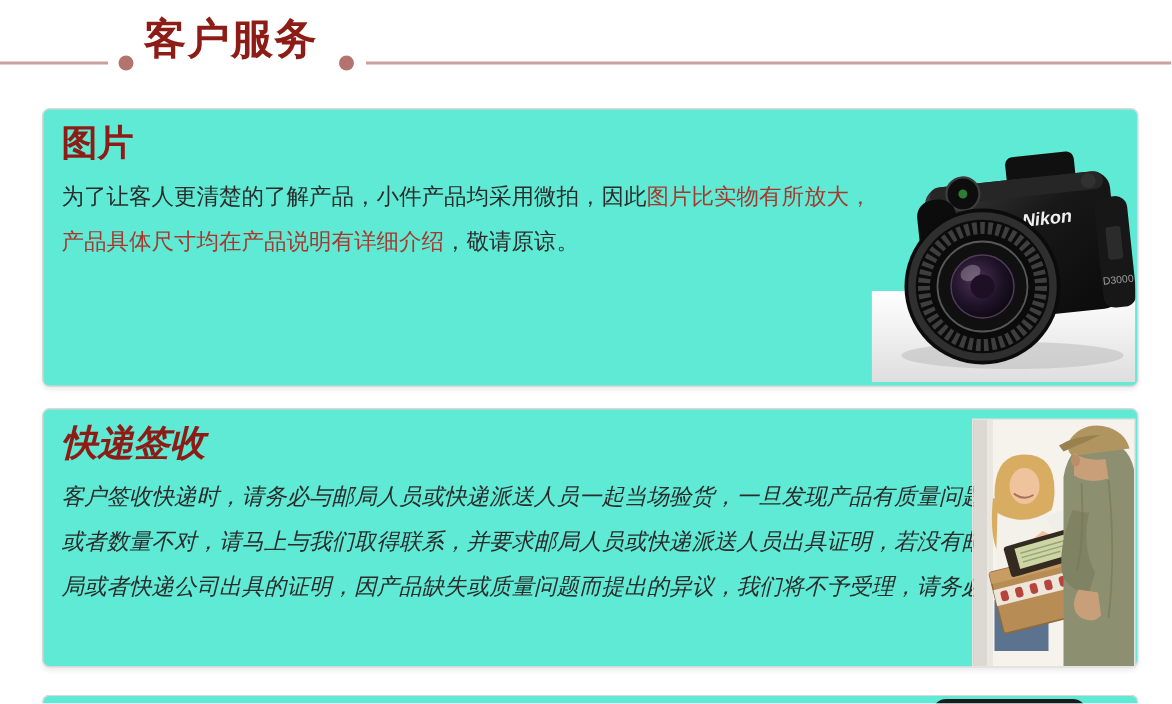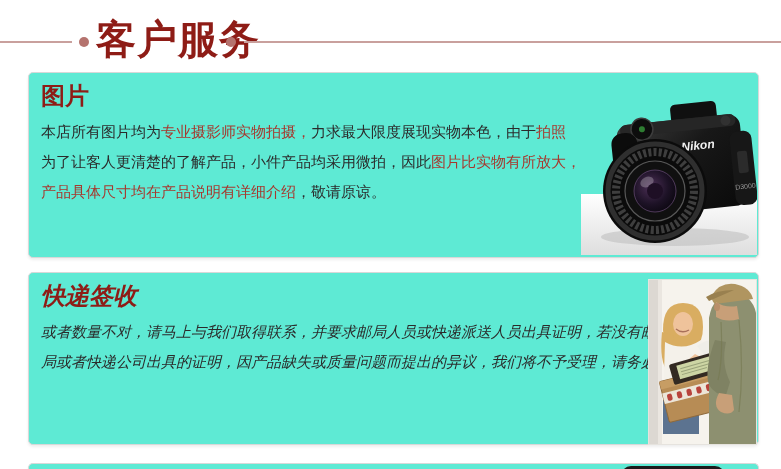--- a/index.html
+++ b/index.html
@@ -6,21 +6,21 @@
   .page{position:relative;width:781px;height:469px;background:#fff;overflow:hidden;
         font-family:"Liberation Serif","DejaVu Serif",serif;}
   
   .header{position:absolute;top:0;left:0;width:781px;height:64px;}
   .hline{position:absolute;top:41px;height:2px;background:var(--line_pink);}
   .hline.left{left:0;width:72px;}
   .hline.right{left:244px;right:0;}
   .hdot{position:absolute;top:37px;width:10px;height:10px;border-radius:50%;background:var(--accent_pink);}
   .hdot.l{left:79px;}
   .hdot.r{left:226px;}
-  .htitle{position:absolute;left:96px;top:24px;margin:0;font-size:40px;line-height:32px;
+  .htitle{position:absolute;left:96px;top:11px;margin:0;font-size:28px;line-height:32px;
           font-weight:bold;color:var(--title_red);letter-spacing:1px;}
   
   .box{position:absolute;left:28px;width:729px;background:#5eead4;border:1px solid var(--box_border);
        border-radius:5px;box-shadow:0 2px 3px rgba(0,0,0,0.07);}
   .box1{top:72px;height:184px;}
   .box2{top:272px;height:171px;font-style:italic;}
   .btitle{margin:8px 0 0 12px;font-size:24px;line-height:30px;font-weight:bold;color:var(--title_red);}
   .para{margin:6px 0 0 12px;font-size:15px;line-height:30px;color:var(--text_black);}
   .para .tline{white-space:nowrap;}
   .para .red{color:var(--text_red);}
@@ -44,21 +44,20 @@
     <span class="hline left"></span>
     <span class="hdot l"></span>
     <h1 class="htitle">客户服务</h1>
     <span class="hdot r"></span>
     <span class="hline right"></span>
   </div>
 
   <section class="box box1">
     <h2 class="btitle">图片</h2>
     <div class="para p1">
-        <div class="tline"><span>本店所有图片均为</span><span class="red">专业摄影师实物拍摄，</span><span>力求最大限度展现实物本色，由于</span><span class="red">拍照</span></div>
         <div class="tline"><span>为了让客人更清楚的了解产品，小件产品均采用微拍，因此</span><span class="red">图片比实物有所放大，</span></div>
         <div class="tline"><span class="red">产品具体尺寸均在产品说明有详细介绍</span><span>，敬请原谅。</span></div>
       </div>
 
     <div class="photo camera">
       <svg viewBox="0 0 176 179" width="176" height="179">
         <defs>
           <linearGradient id="floor" x1="0" y1="0" x2="0" y2="1">
             <stop offset="0" stop-color="#ffffff"></stop>
               <stop offset="1" stop-color="#dedede"></stop>
@@ -98,20 +97,21 @@
         <circle cx="74" cy="115" r="21" fill="none" stroke="#6a4d78" stroke-width="1" opacity="0.7"></circle>
         <ellipse cx="66" cy="106" rx="7" ry="5" fill="#ffffff" opacity="0.25" transform="rotate(-25 66 106)"></ellipse>
         <circle cx="74" cy="115" r="8" fill="#1e0f25"></circle>
       </svg>
     </div>
   </section>
 
   <section class="box box2">
     <h2 class="btitle">快递签收</h2>
     <div class="para p2">
+        <div class="tline"><span>客户签收快递时，请务必与邮局人员或快递派送人员一起当场验货，一旦发现产品有质量问题</span></div>
         <div class="tline"><span>或者数量不对，请马上与我们取得联系，并要求邮局人员或快递派送人员出具证明，若没有邮</span></div>
         <div class="tline"><span>局或者快递公司出具的证明，因产品缺失或质量问题而提出的异议，我们将不予受理，请务必</span></div>
       </div>
 
     <div class="photo courier">
       <svg viewBox="0 0 107 164" width="107" height="164">
         <rect width="107" height="164" fill="#f6f3ed"></rect>
         <rect width="9" height="164" fill="#dcd8d2"></rect>
         <rect x="9" width="4" height="164" fill="#eae6e0"></rect>
 

